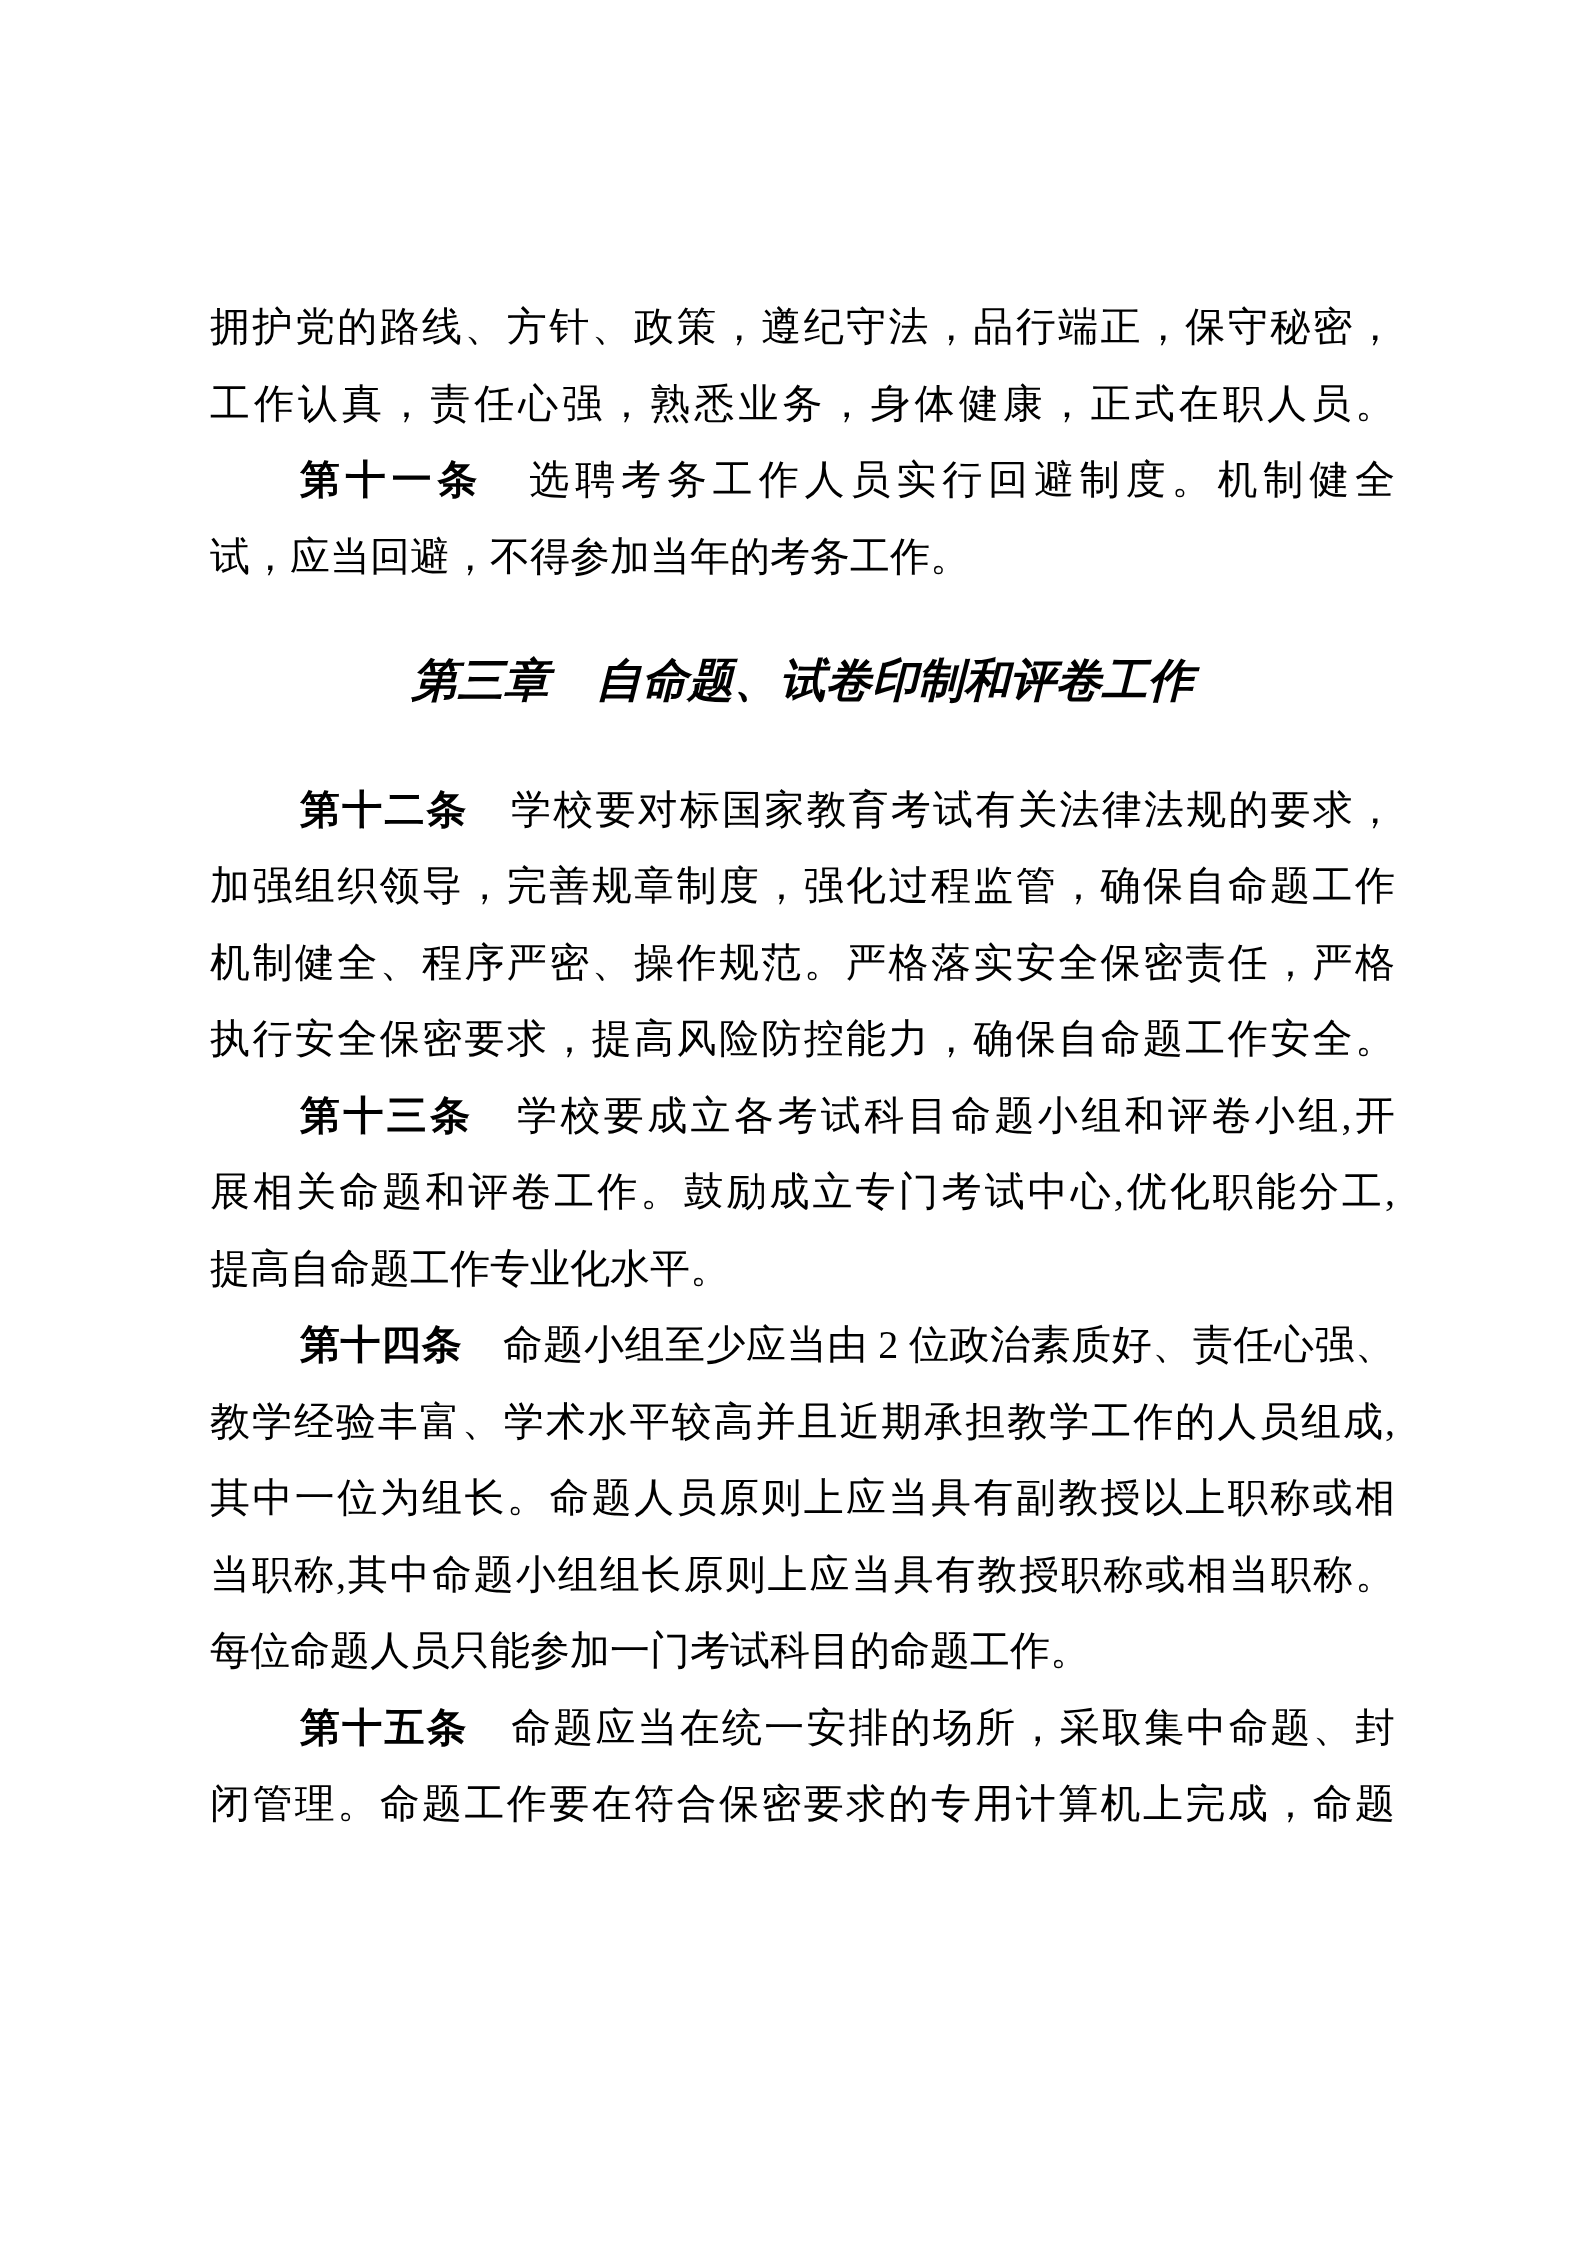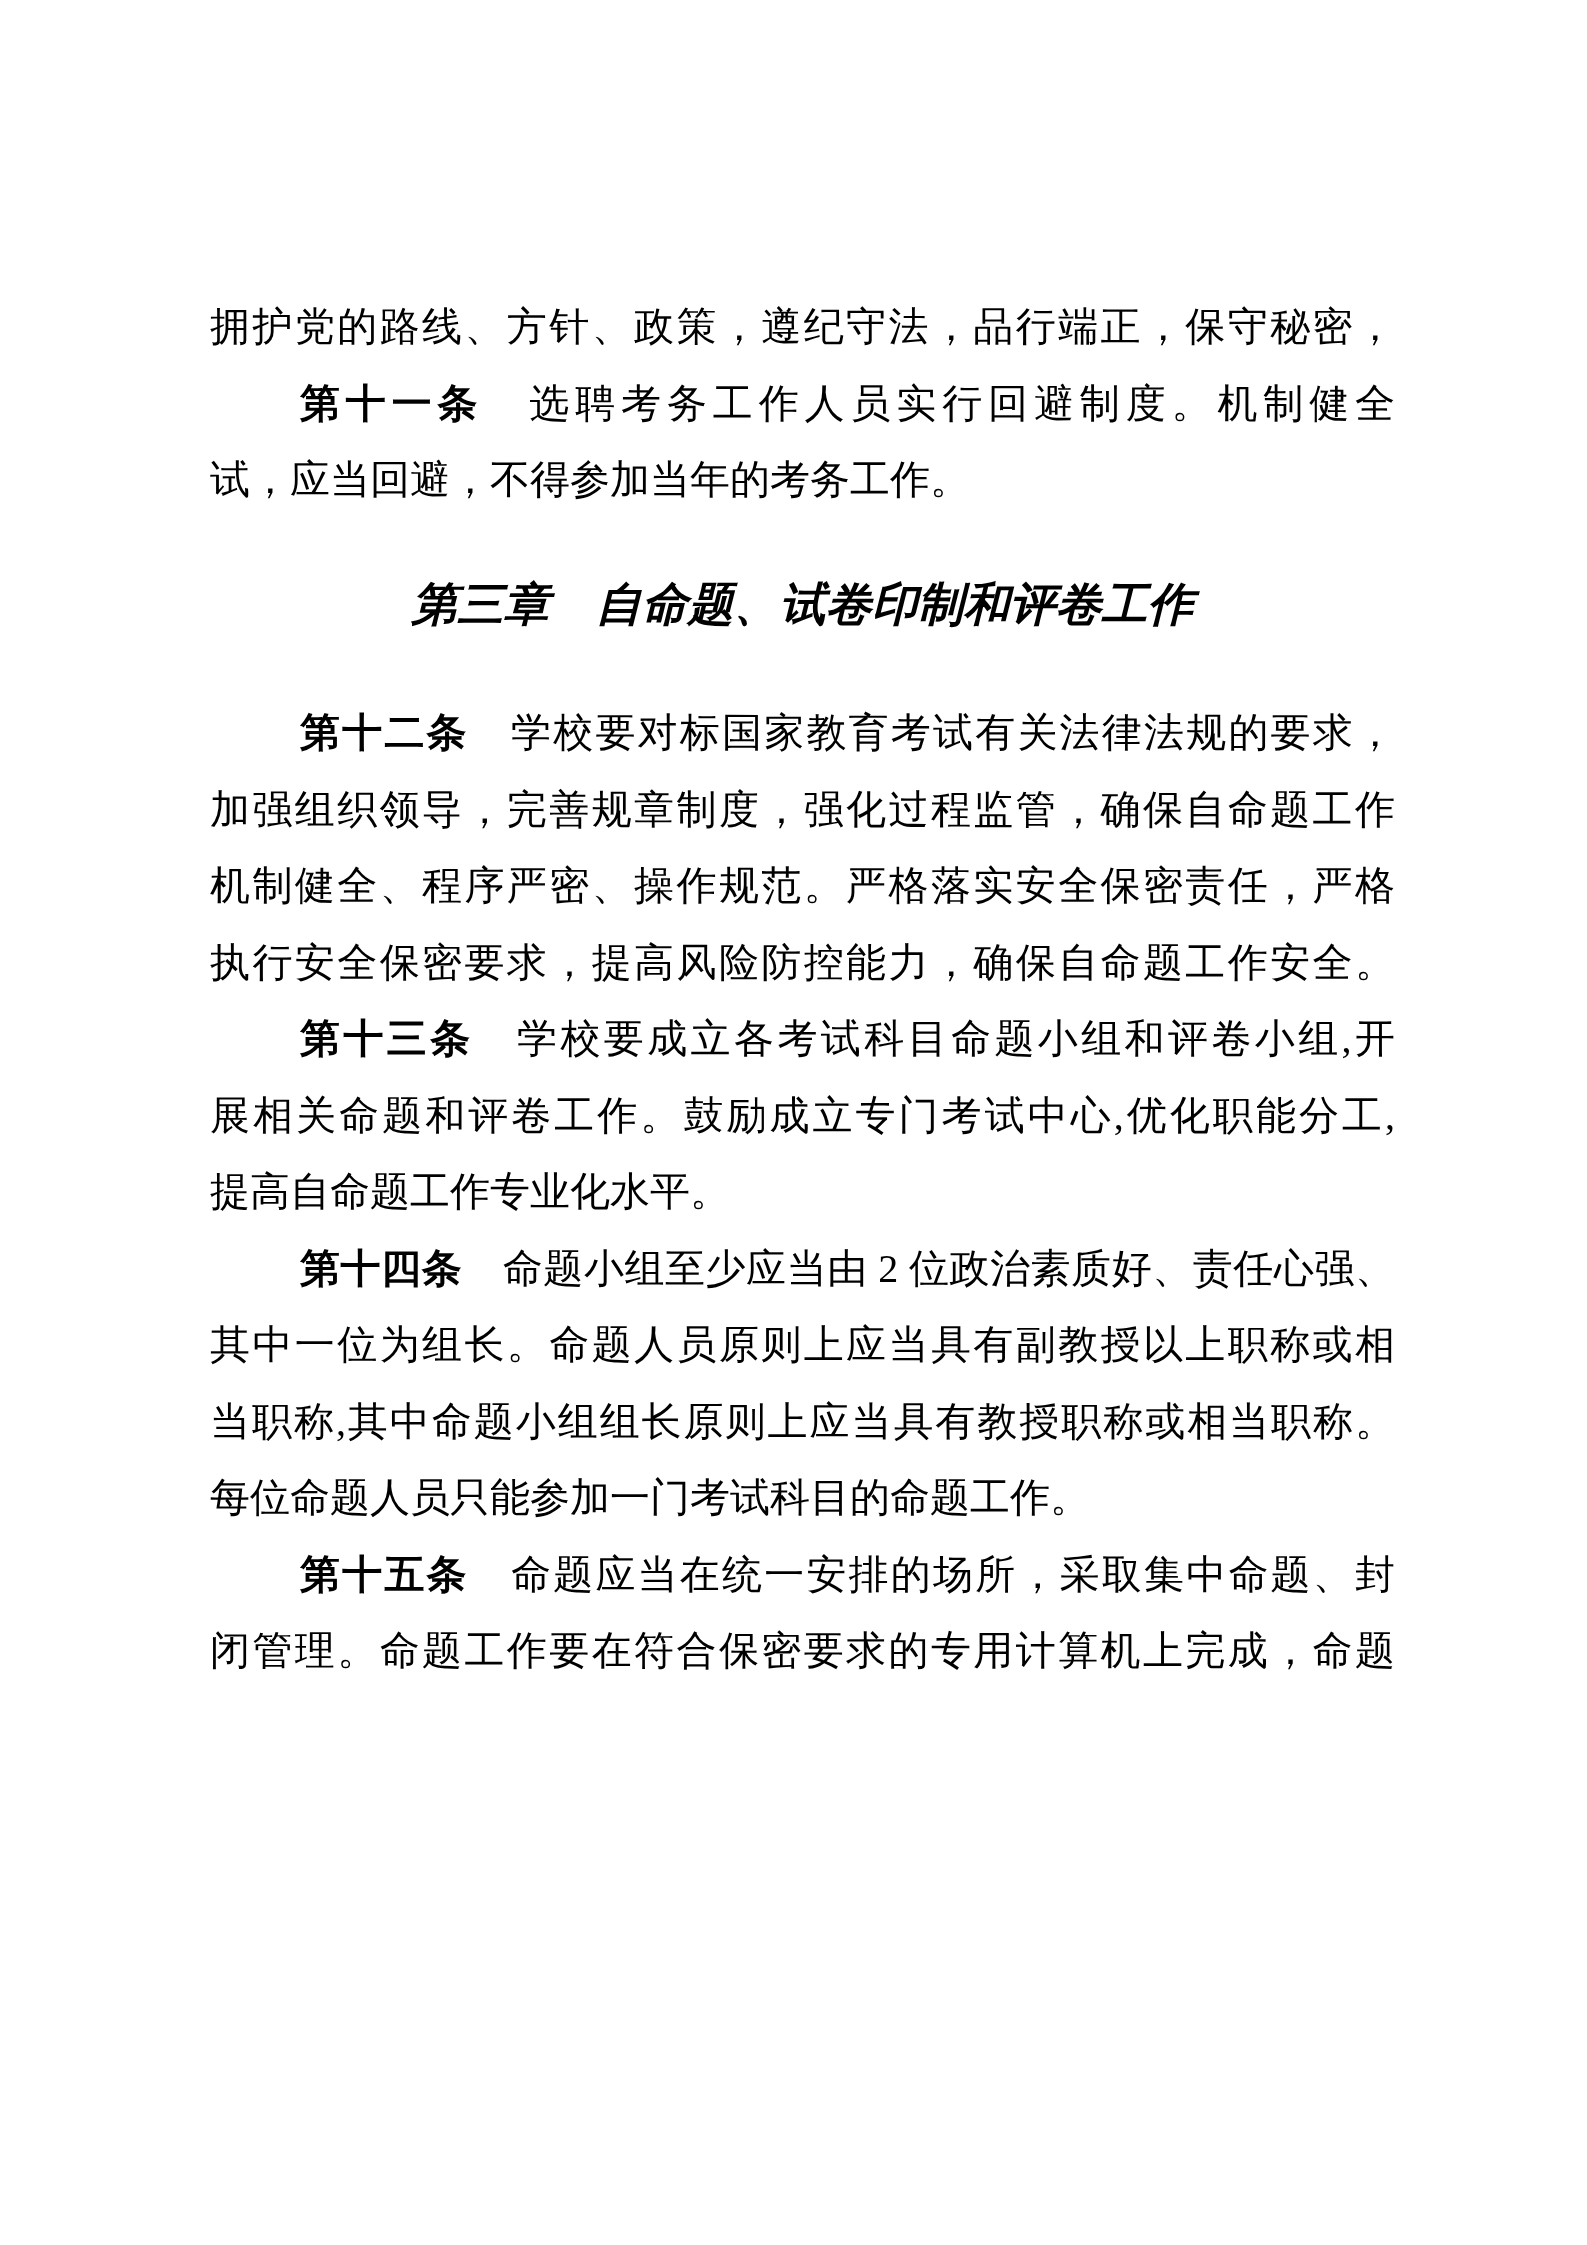--- a/index.html
+++ b/index.html
@@ -62,36 +62,38 @@
   }
 </style>
 </head>
 <body>
 
 <div class="page">
 
   <div class="content">
 
     <div class="line"><span>拥护党的路线、方针、政策，遵纪守法，品行端正，保守秘密，</span></div>
+    <div class="line"><span>工作认真，责任心强，熟悉业务，身体健康，正式在职人员。</span></div>
 
     <div class="line indent"><span class="clause-label">第十一条</span><span>　选聘考务工作人员实行回避制度。机制健全</span></div>
     <div class="line natural"><span>试，应当回避，不得参加当年的考务工作。</span></div>
 
     <div class="chapter-heading">第三章　自命题、试卷印制和评卷工作</div>
 
     <div class="line indent"><span class="clause-label">第十二条</span><span>　学校要对标国家教育考试有关法律法规的要求，</span></div>
     <div class="line"><span>加强组织领导，完善规章制度，强化过程监管，确保自命题工作</span></div>
     <div class="line"><span>机制健全、程序严密、操作规范。严格落实安全保密责任，严格</span></div>
     <div class="line"><span>执行安全保密要求，提高风险防控能力，确保自命题工作安全。</span></div>
 
     <div class="line indent"><span class="clause-label">第十三条</span><span>　学校要成立各考试科目命题小组和评卷小组,开</span></div>
     <div class="line"><span>展相关命题和评卷工作。鼓励成立专门考试中心,优化职能分工,</span></div>
     <div class="line natural"><span>提高自命题工作专业化水平。</span></div>
 
     <div class="line indent"><span class="clause-label">第十四条</span><span>　命题小组至少应当由 2 位政治素质好、责任心强、</span></div>
+    <div class="line"><span>教学经验丰富、学术水平较高并且近期承担教学工作的人员组成,</span></div>
     <div class="line"><span>其中一位为组长。命题人员原则上应当具有副教授以上职称或相</span></div>
     <div class="line"><span>当职称,其中命题小组组长原则上应当具有教授职称或相当职称。</span></div>
     <div class="line natural"><span>每位命题人员只能参加一门考试科目的命题工作。</span></div>
 
     <div class="line indent"><span class="clause-label">第十五条</span><span>　命题应当在统一安排的场所，采取集中命题、封</span></div>
     <div class="line"><span>闭管理。命题工作要在符合保密要求的专用计算机上完成，命题</span></div>
 
   </div>
 
   <div class="footer">—14—</div>

